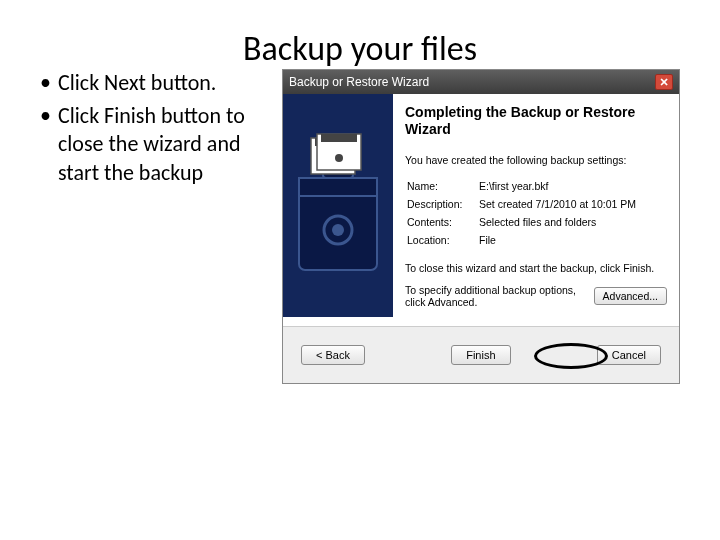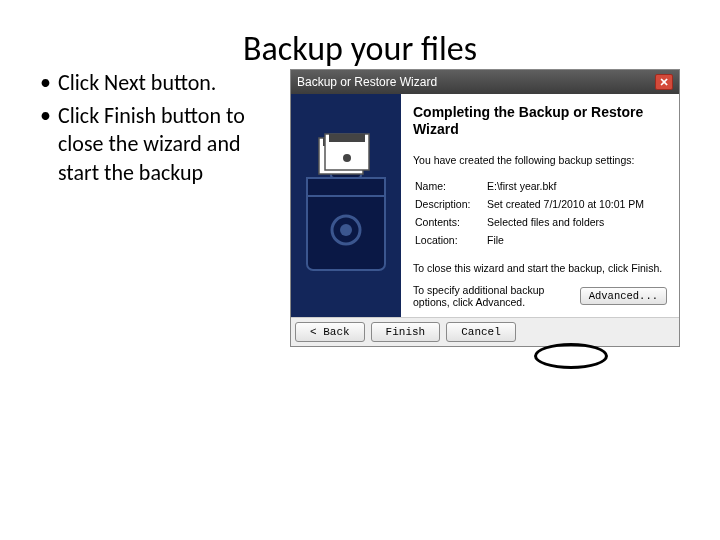--- a/index.html
+++ b/index.html
@@ -16,21 +16,21 @@
     height: 100%;
     padding: 28px 40px 40px 40px;
   }
   .title {
     font-size: 34px;
     font-weight: 400;
     text-align: center;
   }
   .content-row {
     display: flex;
-    gap: 20px;
+    gap: 12px;
     align-items: flex-start;
   }
   .bullets {
     flex: 0 0 230px;
     font-size: 22px;
     line-height: 1.3;
     list-style: none;
   }
   .bullets li {
     position: relative;
@@ -113,27 +113,28 @@
     display: flex;
     align-items: center;
     justify-content: space-between;
     gap: 10px;
     font-size: 10.5px;
   }
   .adv-row .txt { flex: 1; line-height: 1.2; }
   .wiz-footer {
     background: #eee;
     border-top: 1px solid #ccc;
-    padding: 4px;
-    display: flex;
-    justify-content: flex-start;
+    padding: 18px;
+    display: flex;
+    justify-content: space-between;
     gap: 6px;
+    margin-top: 9px;
   }
   .btn {
-    font-family: Liberation Mono, monospace;
+    font-family: Liberation Sans, sans-serif;
     font-size: 11px;
     padding: 3px 14px;
     background: linear-gradient(#fdfdfd, #e3e3e3);
     border: 1px solid #8a8a8a;
     border-radius: 3px;
     cursor: pointer;
   }
   .btn-adv {
     padding: 2px 8px;
     font-size: 10.5px;

